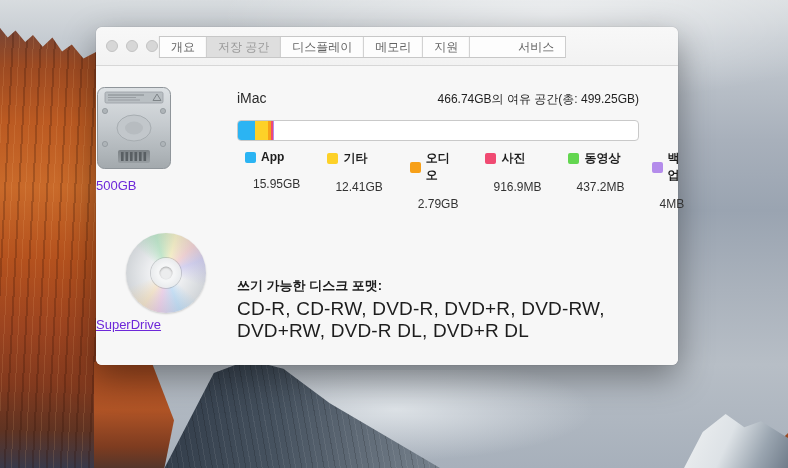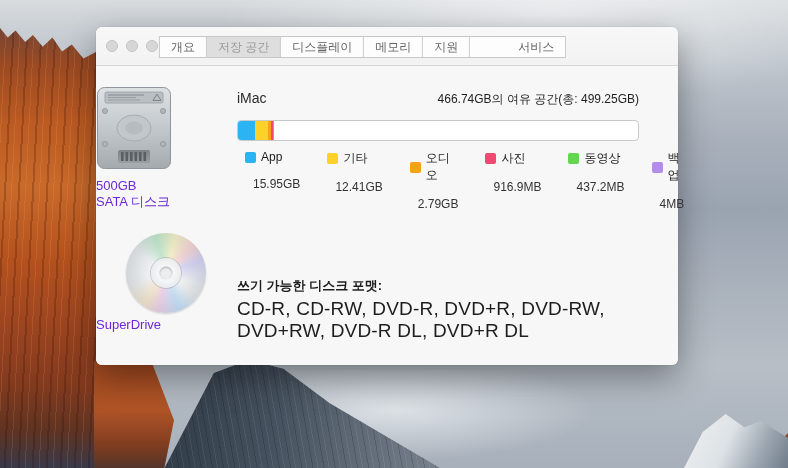--- a/index.html
+++ b/index.html
@@ -48,21 +48,21 @@
   .tab{padding:3px 11px;font-size:12px;line-height:14px;color:#636363;background:#fdfdfd;
     border-right:1px solid #c7c7c7;white-space:nowrap;cursor:default;}
   .tab:last-child{border-right:none;padding-left:48px;}
   .tab.selected{background:#dedede;color:#9a9a9a;}
 
   .content{position:relative;height:299px;background:#f7f7f7;border-radius:0 0 6px 6px;}
 
   
   .device{position:absolute;width:140px;text-align:left;color:#6d28d9;font-size:13px;line-height:16px;}
   .device-hdd{left:0;top:20px;}
-  .device-sd{left:0;top:167px;}
+  .device-sd{left:0;top:167px;text-decoration:underline;}
   .device-label{margin-top:4px;}
   .hdd-icon{display:inline-block;}
   .disc{position:relative;width:80px;height:80px;margin:0 auto;border-radius:50%;
     background:
       conic-gradient(from 130deg,rgba(200,208,216,0) 0deg,rgba(140,200,250,.40) 30deg,rgba(230,170,220,.42) 60deg,rgba(255,210,140,.35) 85deg,rgba(200,208,216,0) 120deg,rgba(200,208,216,0) 180deg,rgba(140,220,160,.45) 215deg,rgba(250,235,150,.45) 245deg,rgba(250,170,170,.38) 275deg,rgba(170,160,240,.35) 300deg,rgba(200,208,216,0) 340deg),
       radial-gradient(circle,#eff0f2 28%,#dcdfe2 55%,#c7cbcf 85%,#bcc0c5 100%);
     box-shadow:0 1px 2px rgba(0,0,0,.18);}
   .disc-hub{position:absolute;left:50%;top:50%;width:30px;height:30px;transform:translate(-50%,-50%);
     border-radius:50%;background:radial-gradient(circle,#f4f5f6 40%,#dfe2e5 100%);
     box-shadow:0 0 0 1px rgba(150,155,160,.45);}
@@ -72,21 +72,21 @@
   
   .main{position:absolute;left:141px;top:0;width:402px;}
   .head-row{display:flex;justify-content:space-between;align-items:baseline;margin-top:24px;
     font-size:14px;color:#2b2b2b;}
   .free-space{font-size:12px;color:#1f1f1f;text-align:right;}
   .bar{margin-top:12px;height:21px;background:#fff;border:1px solid #c9c9c9;border-radius:4px;
     overflow:hidden;display:flex;box-sizing:border-box;}
   .seg{height:100%;flex:0 0 auto;}
   .legend{display:flex;margin-top:9px;gap:19px;}
   .legend-item{font-size:12px;color:#1d1d1d;}
-  .legend-top{display:flex;align-items:center;gap:5px;font-weight:normal;padding-left:8px;}
+  .legend-top{display:flex;align-items:center;gap:5px;font-weight:bold;padding-left:8px;}
   .swatch{width:11px;height:11px;border-radius:2px;flex:0 0 auto;}
   .legend-value{margin-top:13px;margin-left:16px;font-weight:normal;color:#333;}
   .formats-title{margin-top:66px;font-size:13px;font-weight:bold;color:#1d1d1d;}
   .formats-line{margin-top:3px;font-size:19px;color:#1d1d1d;letter-spacing:.2px;}
 </style>
 </head>
 <body>
 
 <div class="desktop">
   <div class="sky-cloud"></div>
@@ -148,21 +148,20 @@
           <rect x="25" y="66" width="2.6" height="9"></rect>
             <rect x="29.5" y="66" width="2.6" height="9"></rect>
           <rect x="34" y="66" width="2.6" height="9"></rect>
             <rect x="38.5" y="66" width="2.6" height="9"></rect>
           <rect x="43" y="66" width="2.6" height="9"></rect>
             <rect x="47.5" y="66" width="2.6" height="9"></rect>
         </g>
       </svg>
       <div class="device-label">
         <div>500GB</div>
-        <div>SATA 디스크</div>
       </div>
     </div>
 
     <div class="device device-sd">
       <div class="disc">
         <div class="disc-hub"></div>
         <div class="disc-hole"></div>
       </div>
       <div class="device-label">SuperDrive</div>
     </div>

